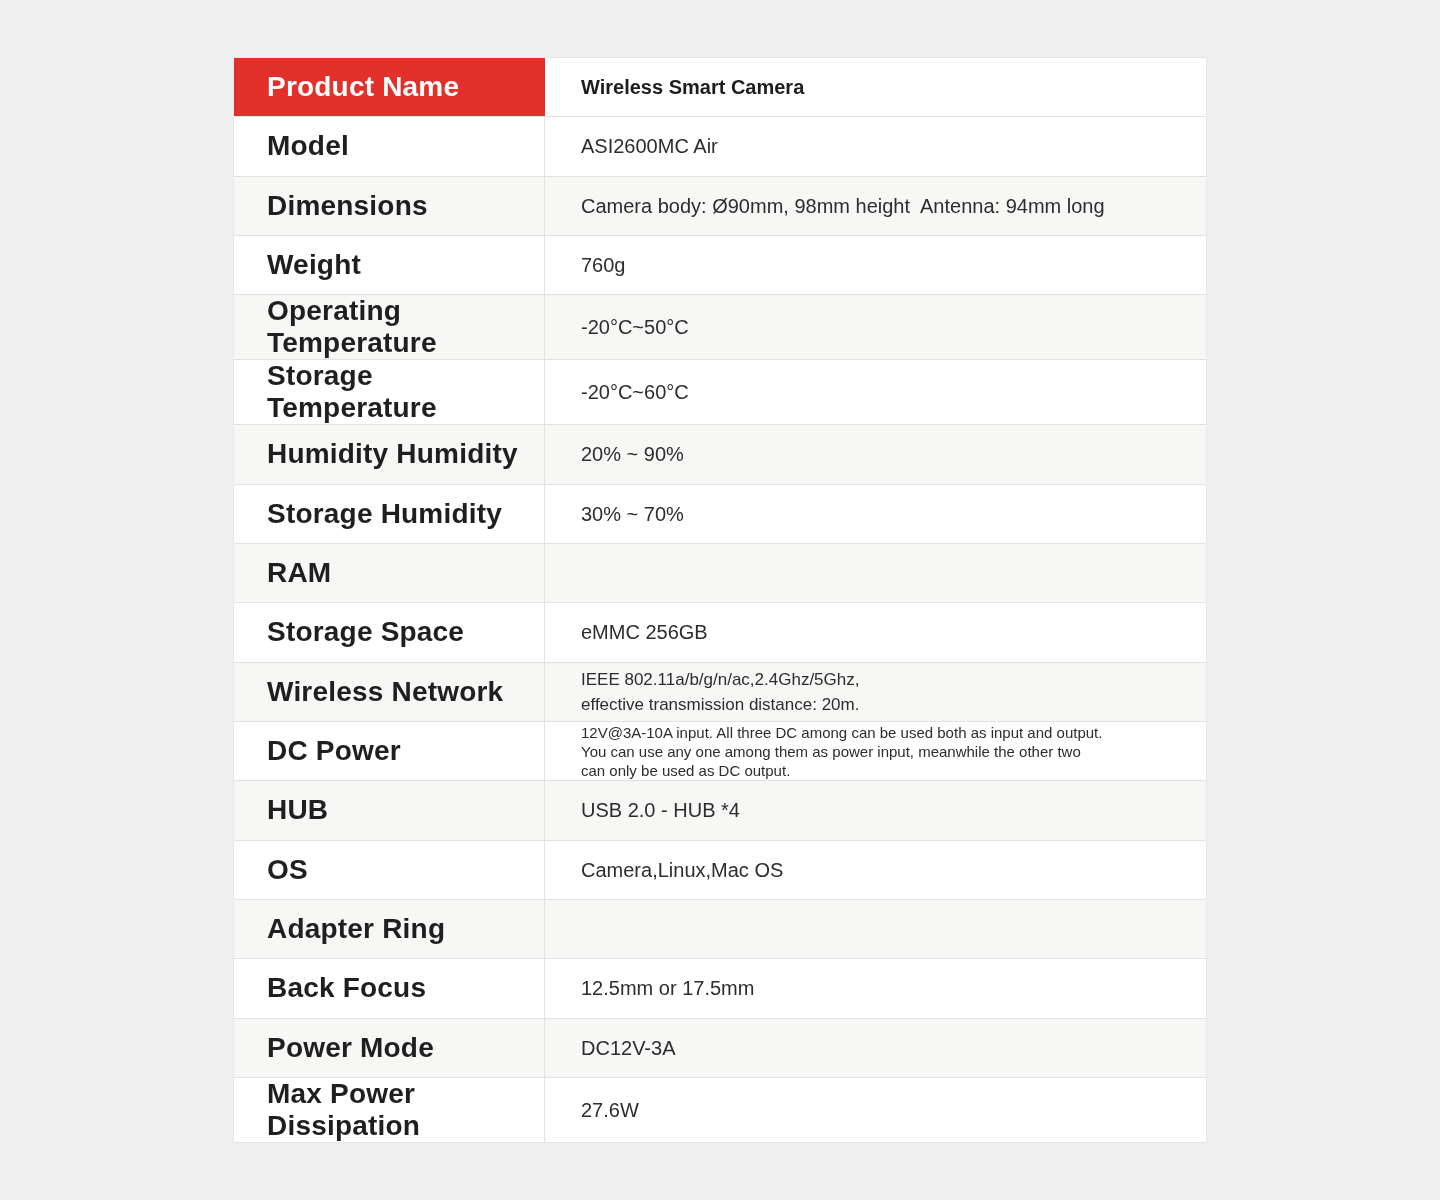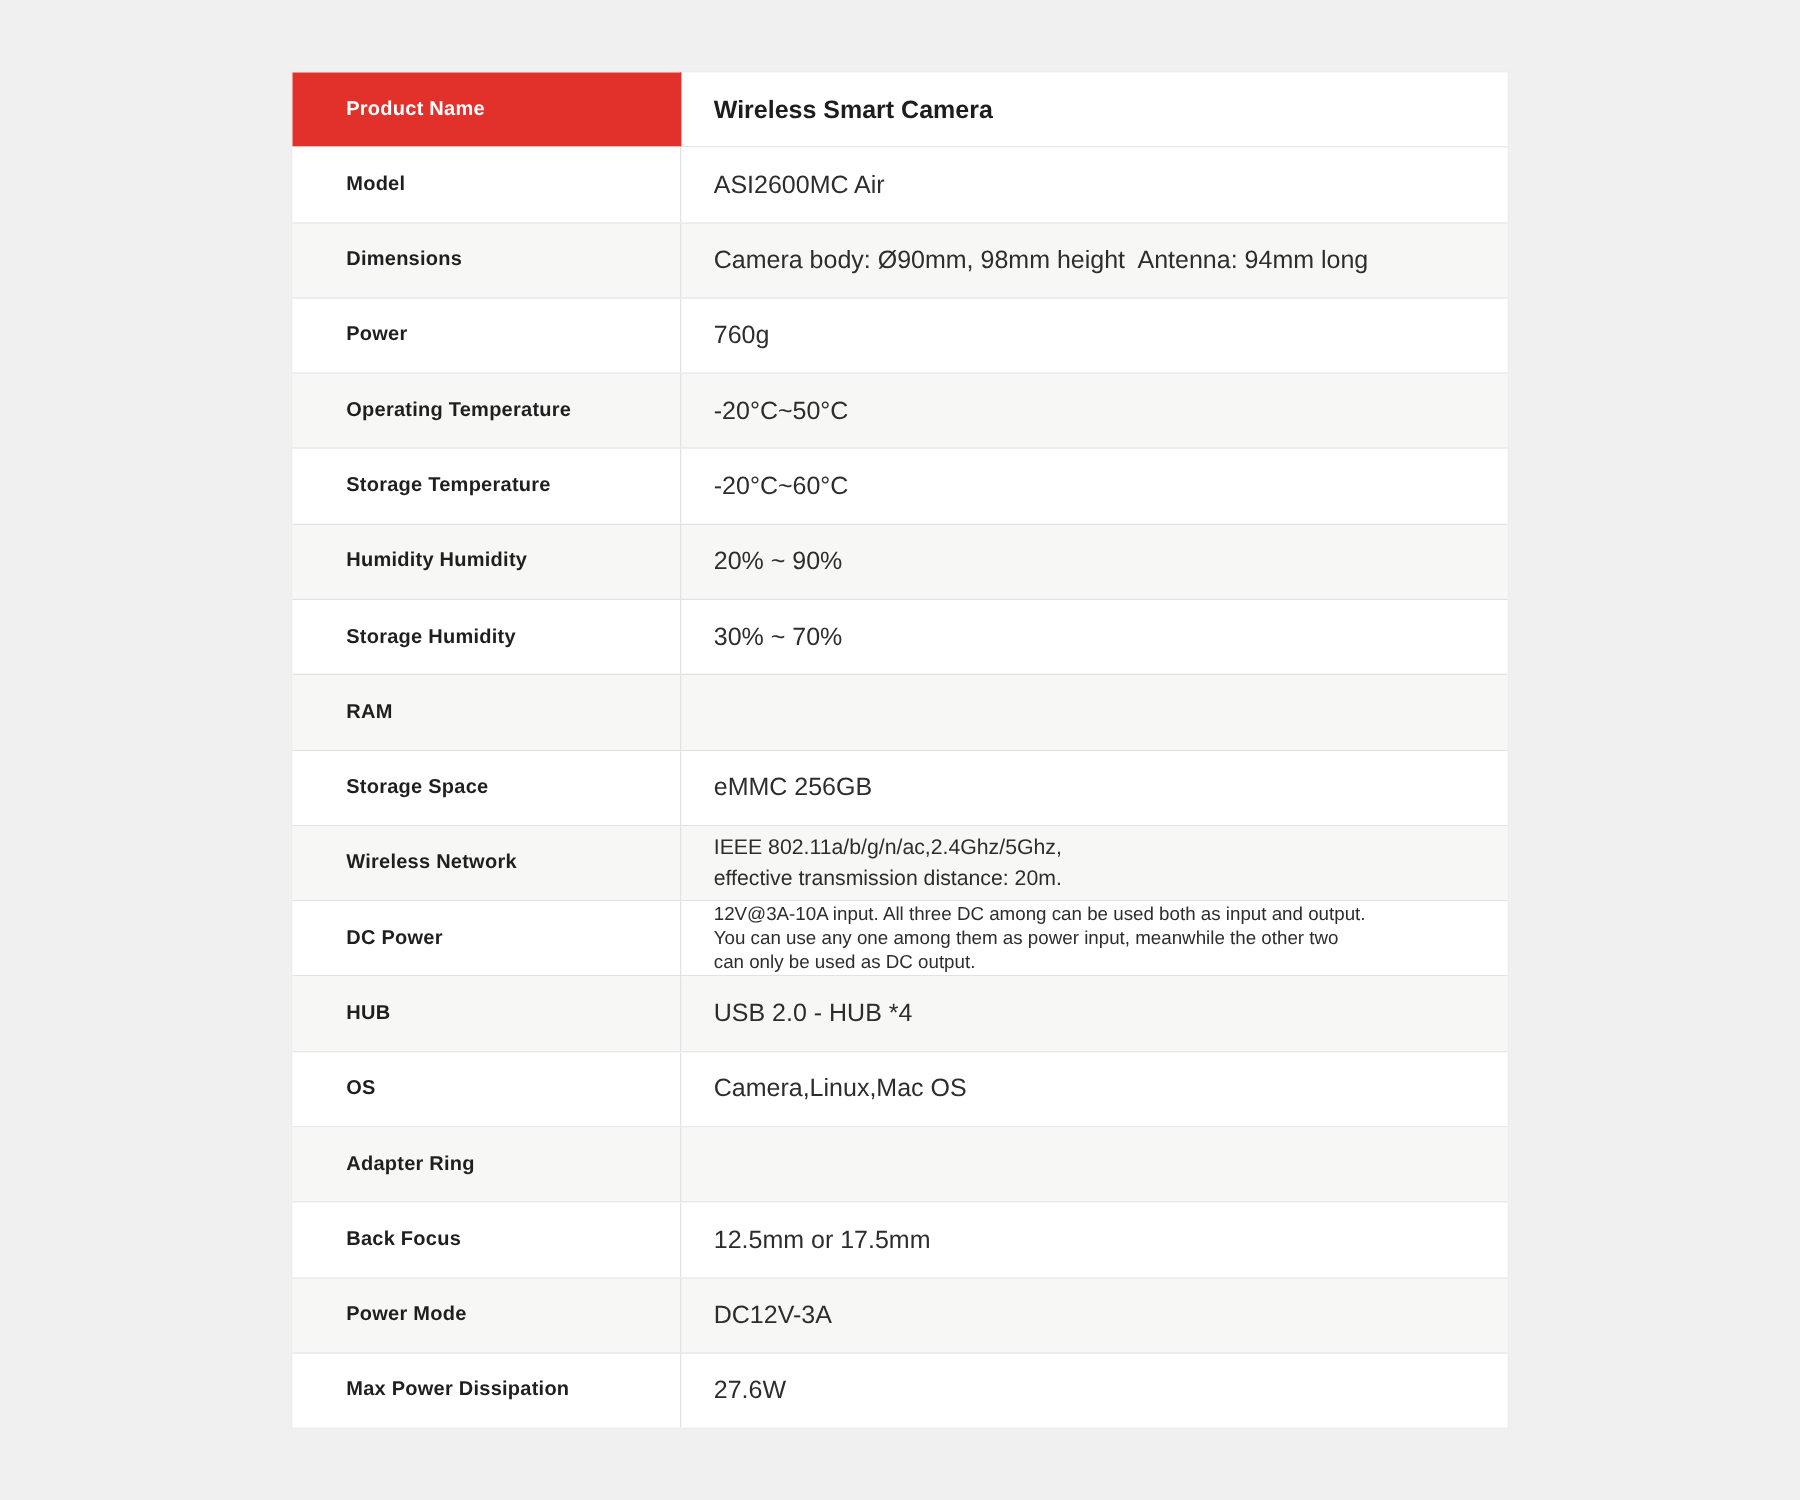--- a/index.html
+++ b/index.html
@@ -33,31 +33,31 @@
   }
   .row:last-child{border-bottom:none;justify-content:flex-end;}
   .row.striped{background:var(--stripe);}
   .cell{
     display:flex;
     align-items:center;
   }
   .label-cell{
     width:311px;
     flex:0 0 311px;
-    padding-left:43px;
+    padding-left:33px;
     padding-right:10px;
     border-right:1px solid var(--line);
-    font-size:16px;
+    font-size:28px;
     font-weight:bold;
     color:#1f1f1f;
     letter-spacing:0.2px;
   }
   .value-cell{
     flex:1;
-    padding-left:26px;
+    padding-left:36px;
     padding-right:14px;
     font-size:20px;
     color:#2d2d2d;
     white-space:pre-wrap;
     line-height:1.3;
   }
   .header-row .label-cell{
     background:var(--accent);
     color:#ffffff;
     border-right-color:var(--accent);
@@ -87,21 +87,21 @@
       </div>
       <div class="row">
         <div class="cell label-cell">Model</div>
         <div class="cell value-cell">ASI2600MC Air</div>
       </div>
       <div class="row striped">
         <div class="cell label-cell">Dimensions</div>
         <div class="cell value-cell">Camera body: Ø90mm, 98mm height  Antenna: 94mm long</div>
       </div>
       <div class="row">
-        <div class="cell label-cell">Power</div>
+        <div class="cell label-cell">Weight</div>
         <div class="cell value-cell">760g</div>
       </div>
       <div class="row striped">
         <div class="cell label-cell">Operating Temperature</div>
         <div class="cell value-cell">-20°C~50°C</div>
       </div>
       <div class="row">
         <div class="cell label-cell">Storage Temperature</div>
         <div class="cell value-cell">-20°C~60°C</div>
       </div>

